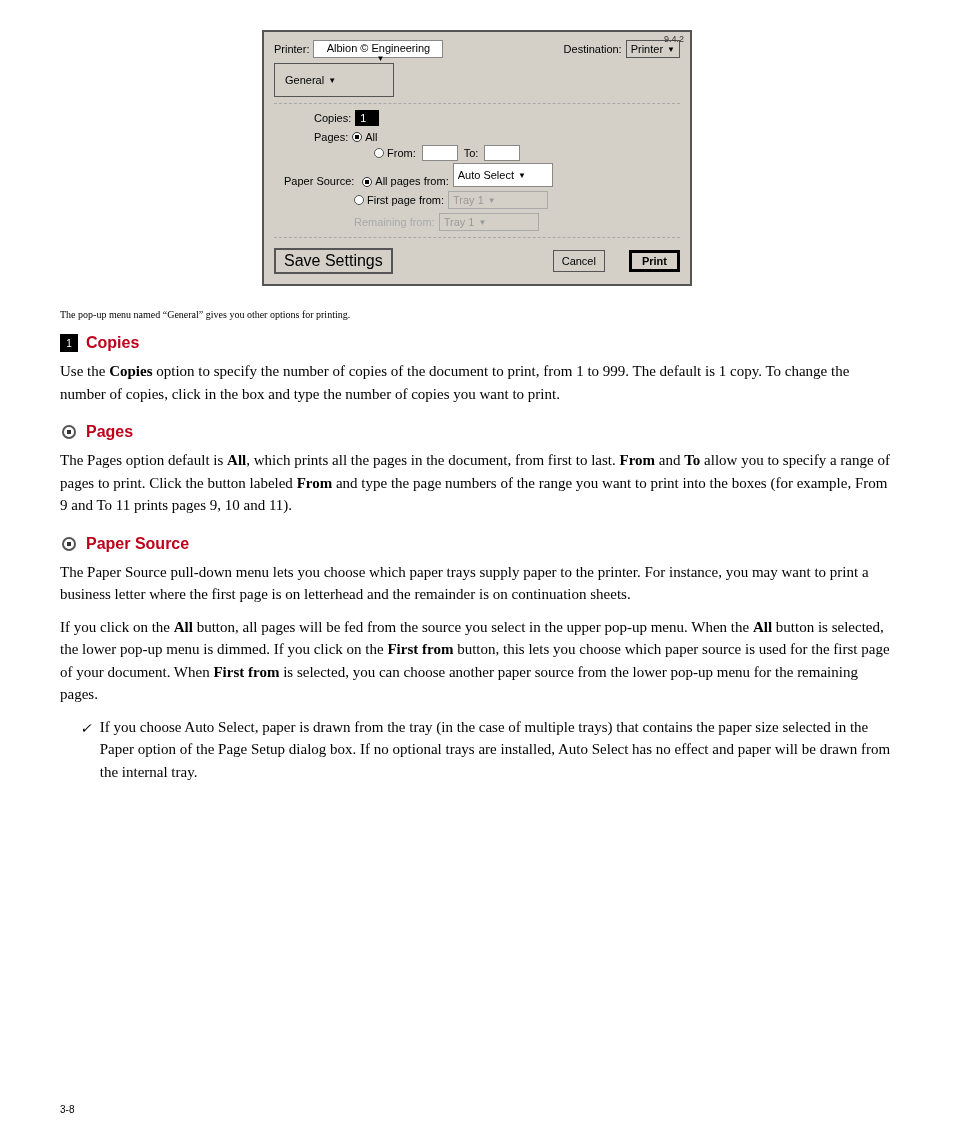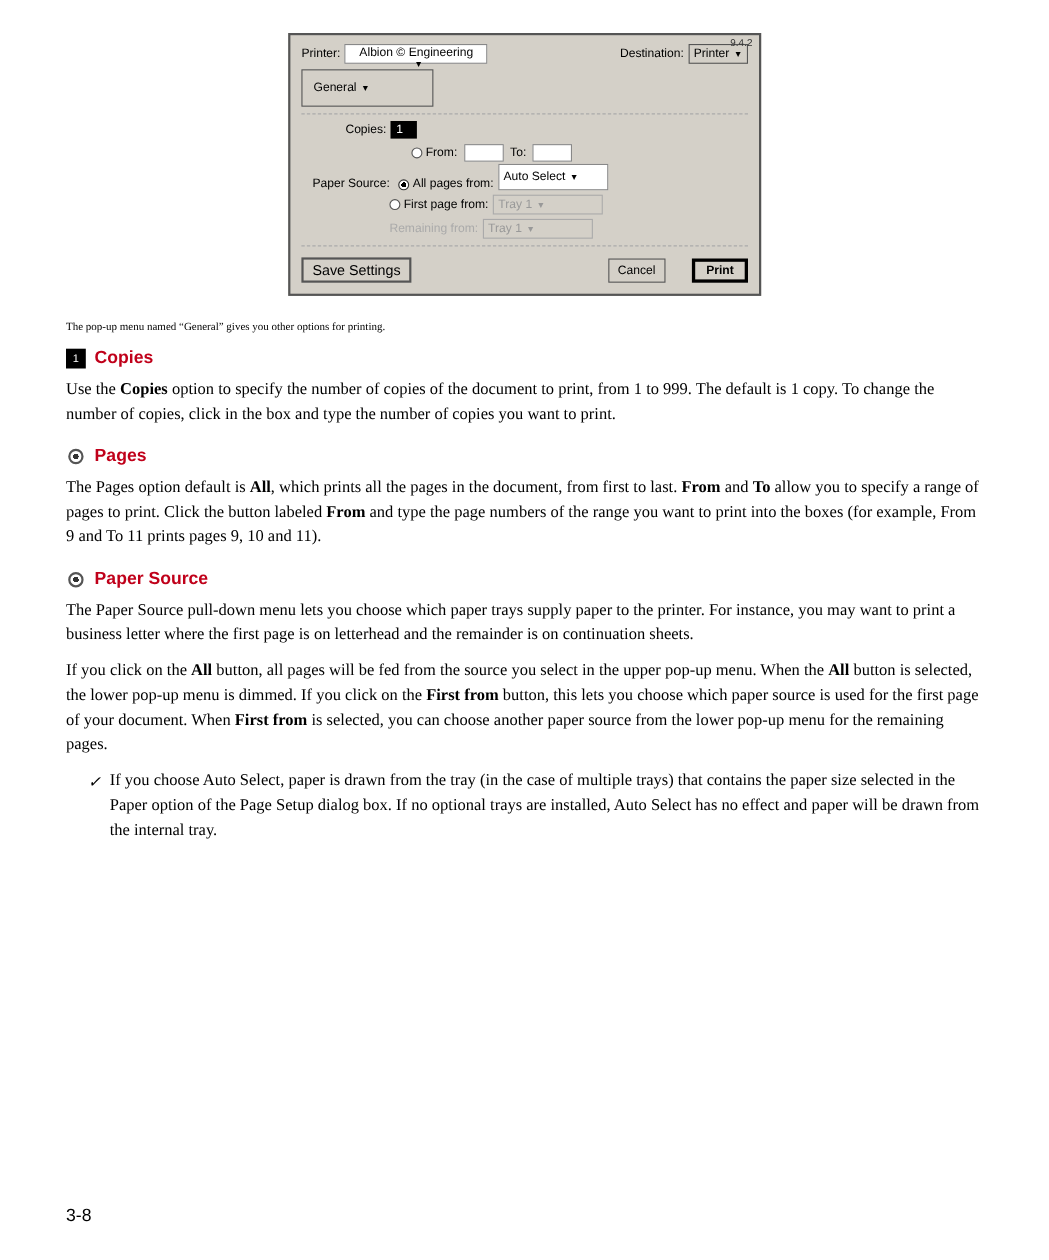--- a/index.html
+++ b/index.html
@@ -149,21 +149,21 @@
     }
     .dialog-button-row {
       display: flex;
       justify-content: space-between;
       align-items: center;
       margin-top: 10px;
     }
     .save-btn {
       background: #d4d0c8;
       border: 2px solid #555;
-      font-size: 13px;
+      font-size: 16px;
       padding: 2px 8px;
       cursor: pointer;
       font-family: Arial, Helvetica, sans-serif;
     }
     .cancel-btn {
       background: #d4d0c8;
       border: 1px solid #555;
       font-size: 11px;
       padding: 2px 8px;
       cursor: pointer;
@@ -253,21 +253,21 @@
     }
     .note-text {
       font-size: 15px;
       line-height: 1.5;
     }
 
     .page-number {
       position: fixed;
       bottom: 30px;
       left: 60px;
-      font-size: 16px;
+      font-size: 10px;
       font-family: Arial, Helvetica, sans-serif;
     }
 
     .bold { font-weight: bold; }
   </style>
 </head>
 <body>
 
 <div class="dialog-container">
   <div class="dialog-box">
@@ -296,20 +296,25 @@
 
     <hr class="dialog-divider">
 
     <div class="copies-row">
       <span class="dialog-label">Copies:</span>
       <div class="copies-box">
         <span>1</span>
       </div>
     </div>
 
+    <div class="pages-row">
+      <span class="dialog-label">Pages:</span>
+      <span class="radio-circle selected"></span>
+      <span class="dialog-label">All</span>
+    </div>
 
     <div class="pages-row" style="padding-left: 100px;">
       <span class="radio-circle"></span>
       <span class="dialog-label">From:</span>
       <input class="dialog-input-small" type="text" value="" style="margin-right: 6px; margin-left: 2px;">
       <span class="dialog-label">To:</span>
       <input class="dialog-input-small" type="text" value="" style="margin-left: 2px;">
     </div>
 
     <div style="display:flex; align-items:flex-end; margin-bottom:4px; padding-left:10px;">

